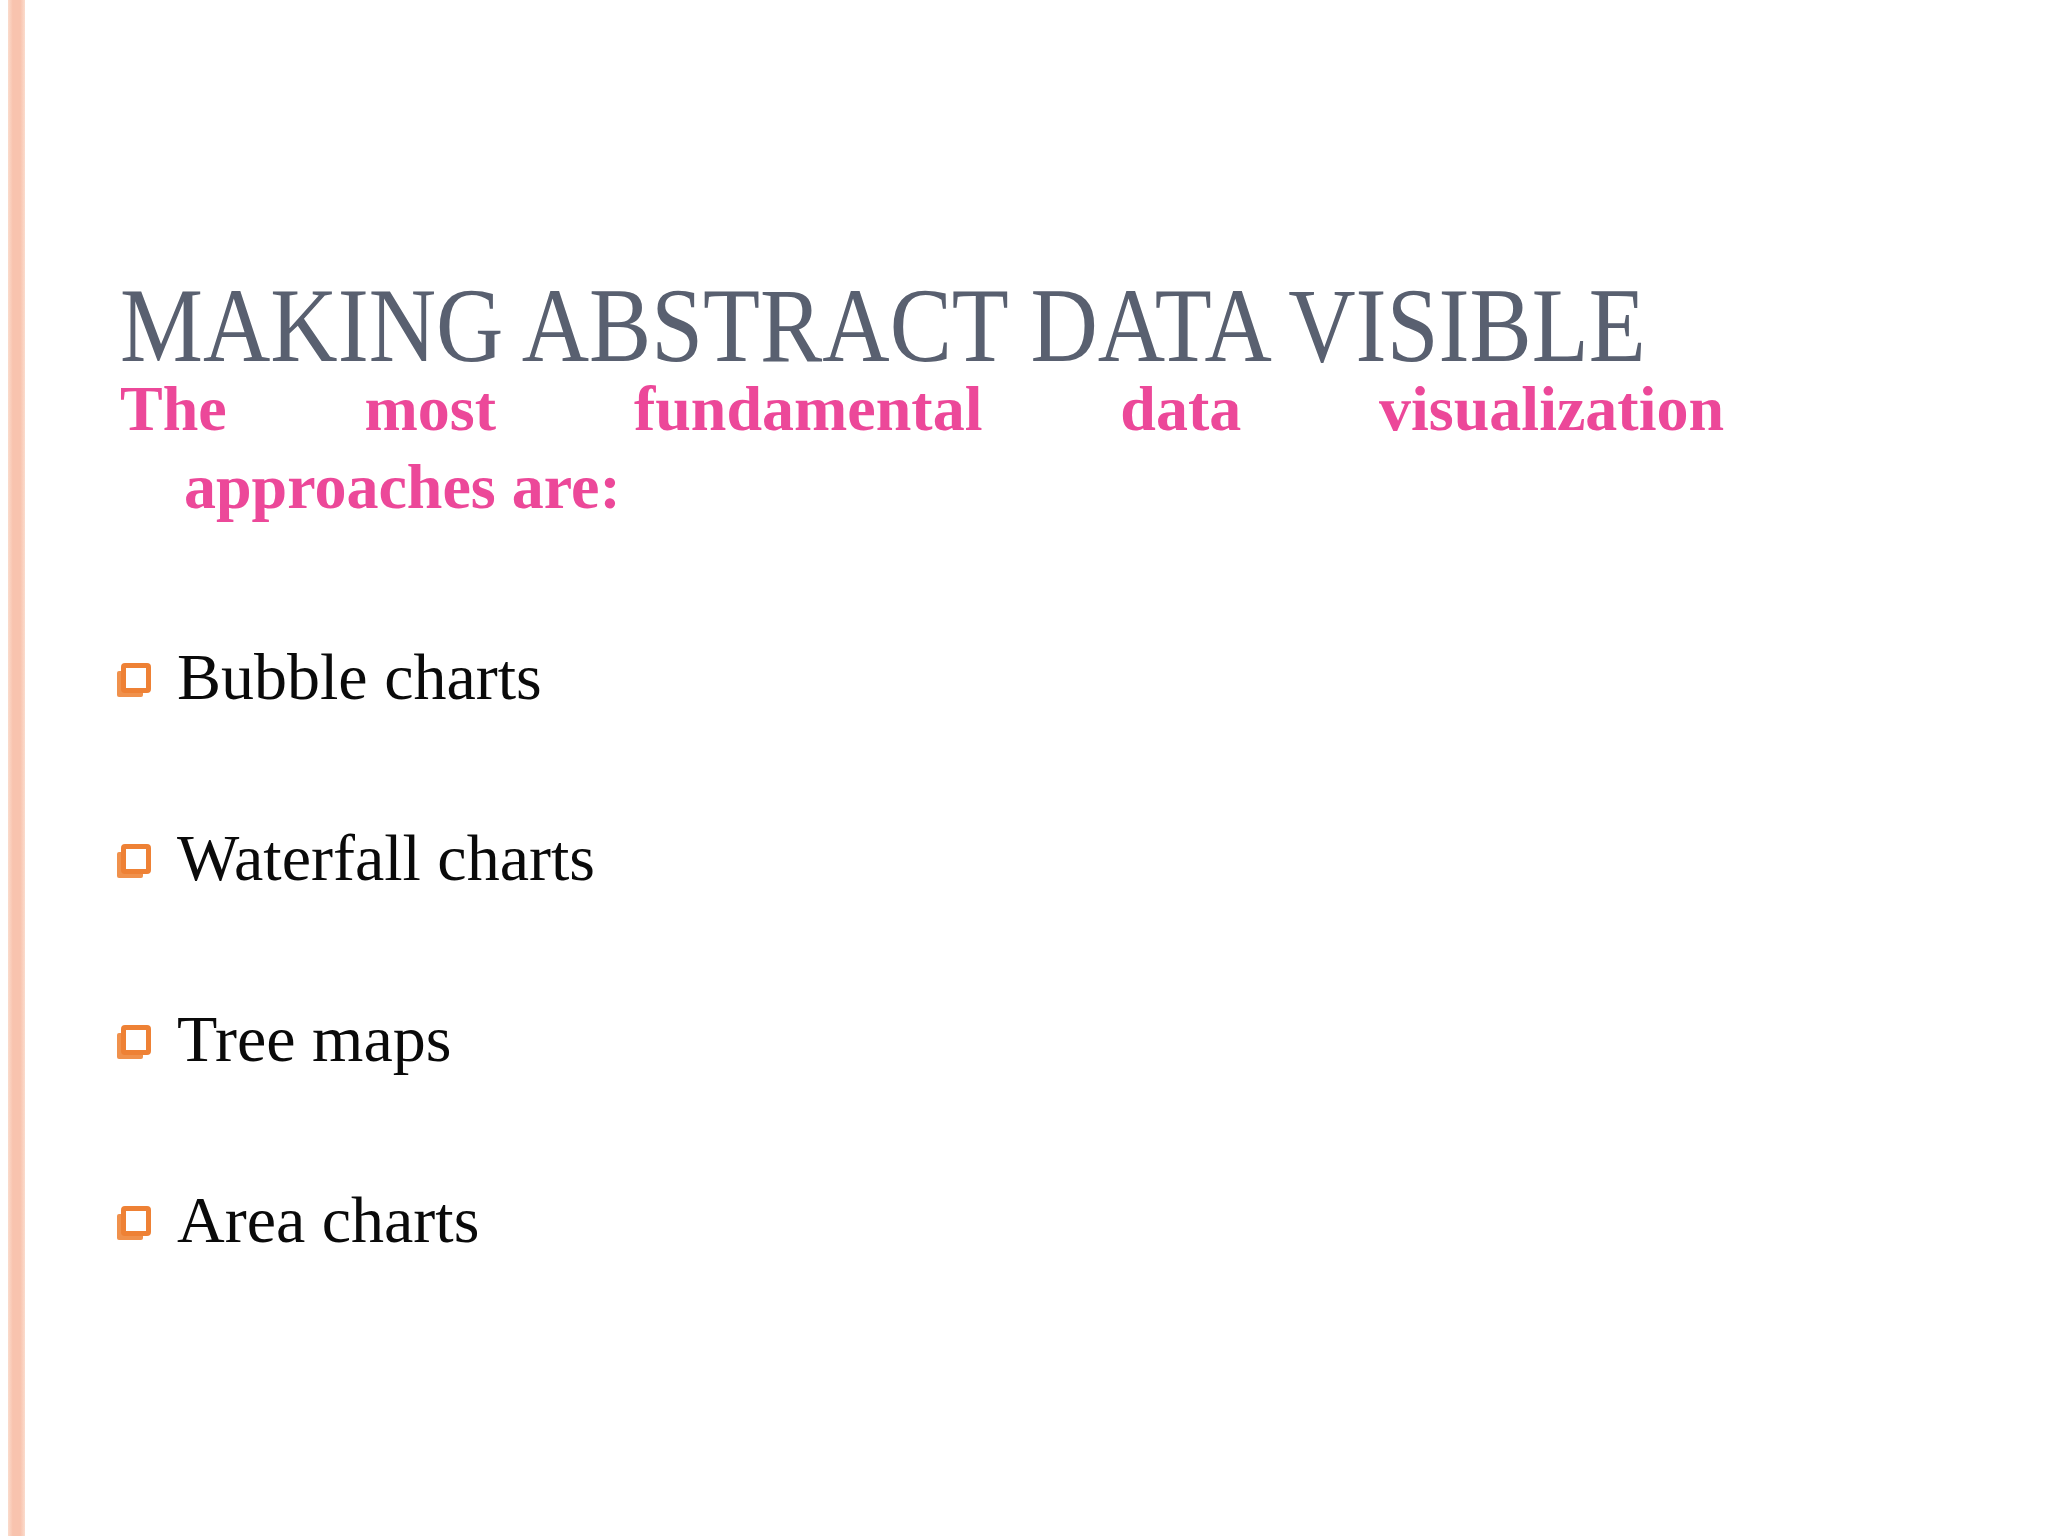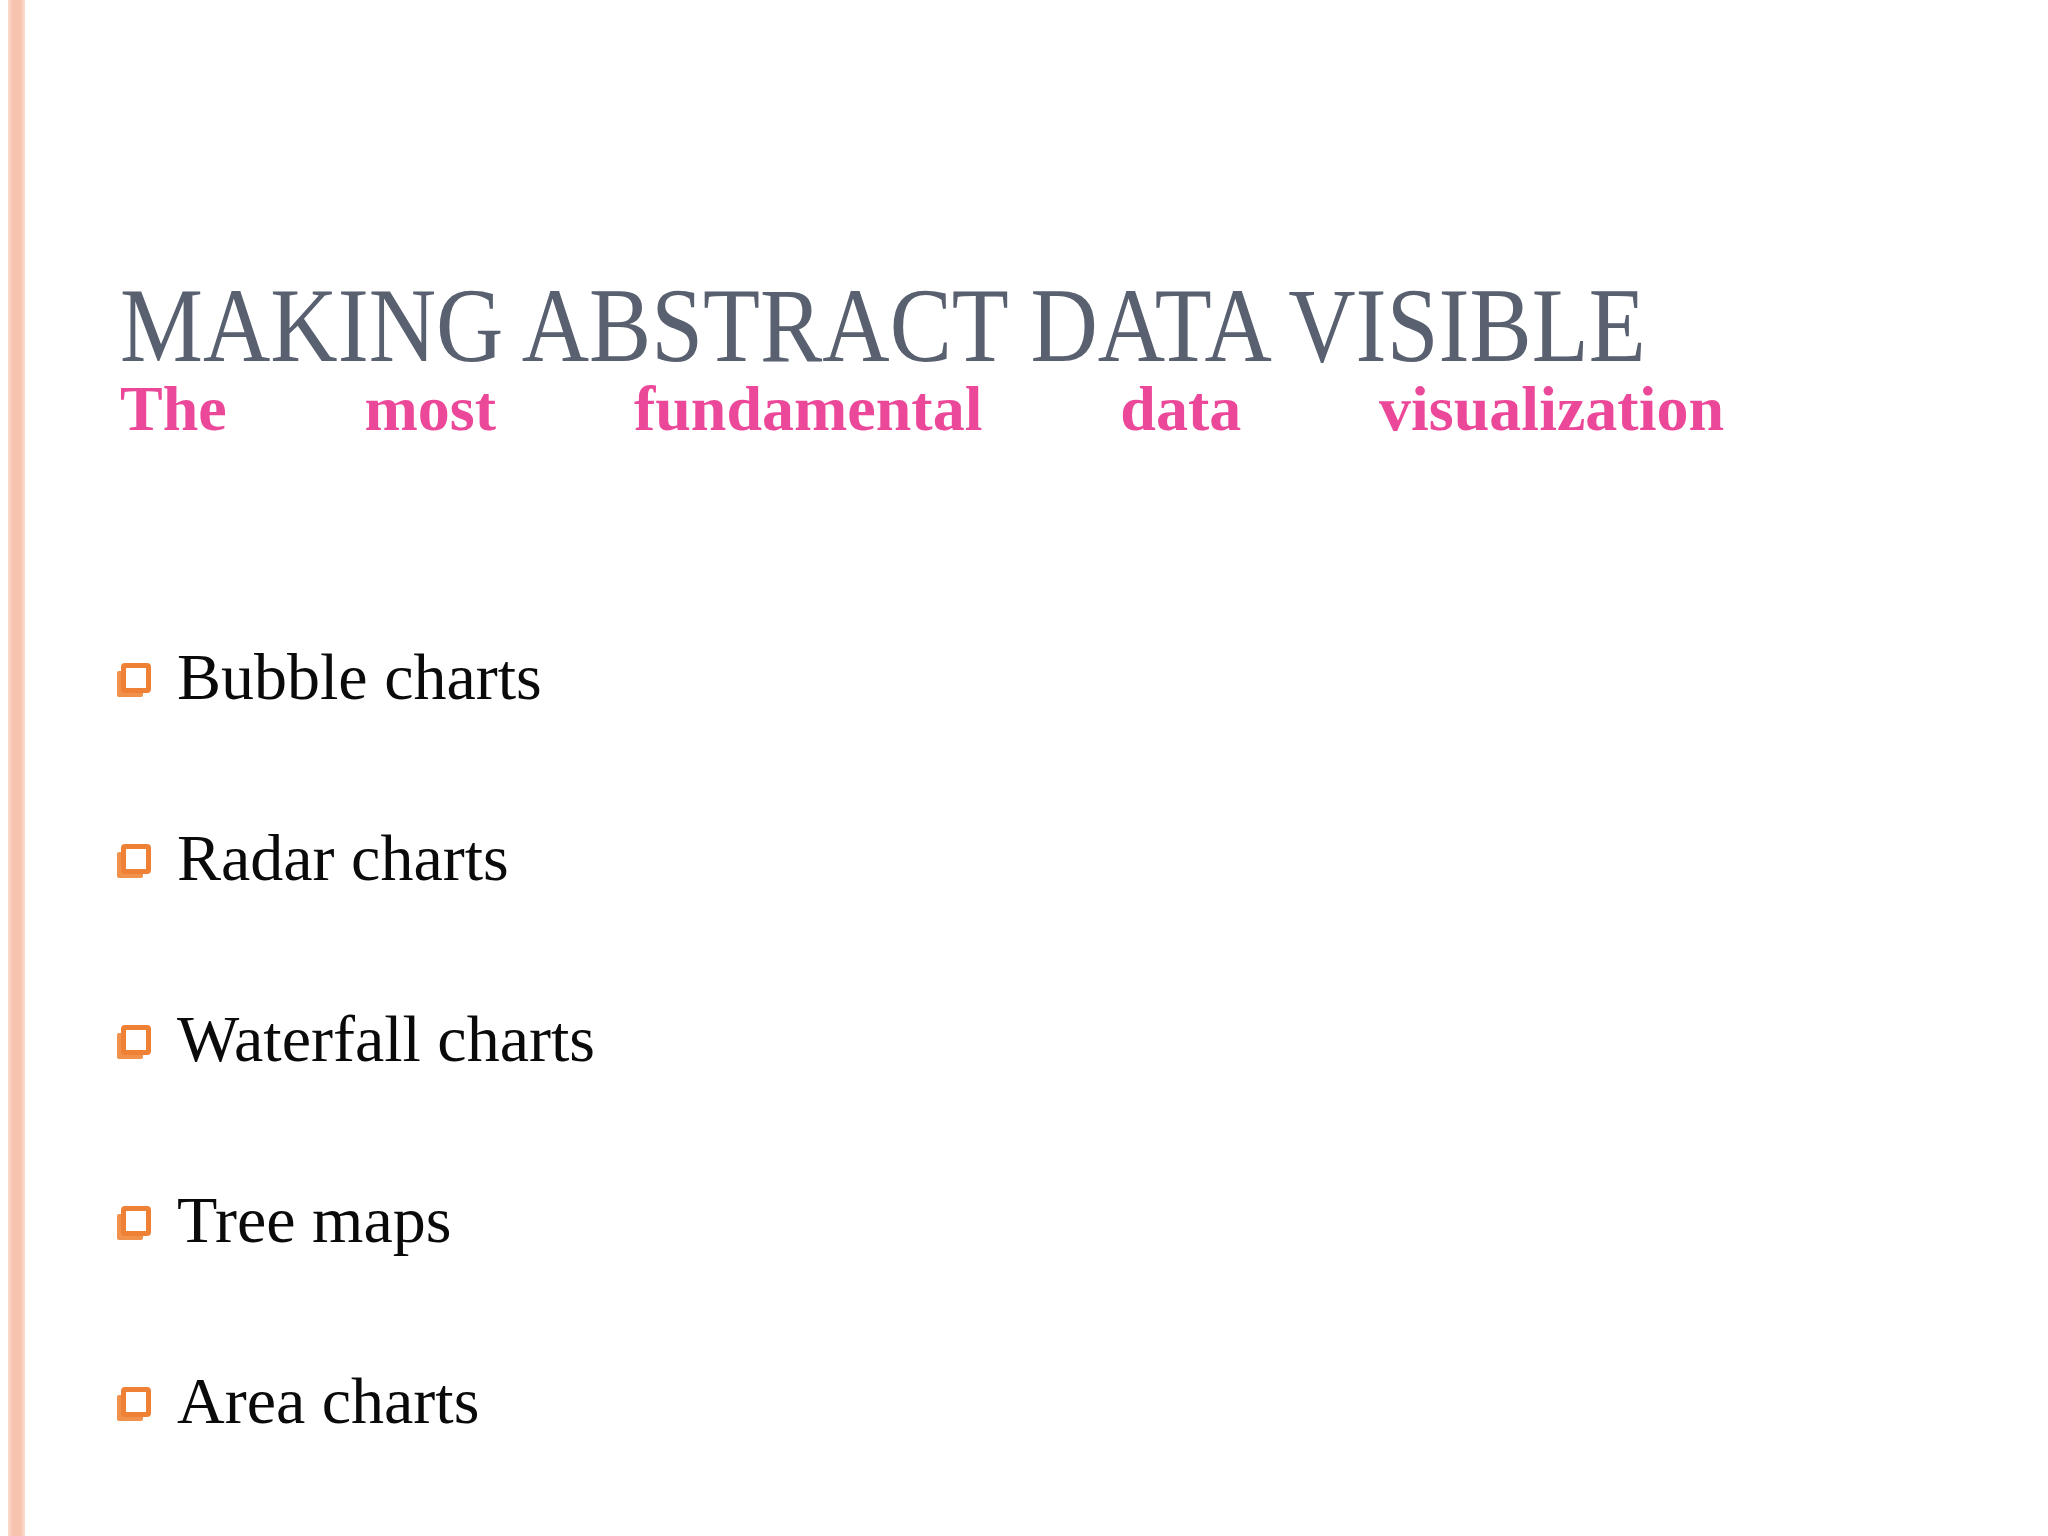--- a/index.html
+++ b/index.html
@@ -149,28 +149,26 @@
   <div class="stripe stripe-right-darkline"></div>
   <div class="stripe stripe-right-seam"></div>
   <div class="stripe stripe-right-farband"></div>
 
   <h1 class="title">
     <span class="squeeze">MAKING ABSTRACT DATA VISIBLE</span>
   </h1>
 
   <div class="intro">
     <div class="intro-line1">The most fundamental data visualization</div>
+    <div class="intro-line2">approaches are:</div>
   </div>
 
   <ul class="bullet-list">
     <li class="bullet-item">
       <span class="square-bullet"></span><span>Bubble charts</span>
-    </li>
-    <li class="bullet-item">
-      <span class="square-bullet"></span><span>Radar charts</span>
     </li>
     <li class="bullet-item">
       <span class="square-bullet"></span><span>Waterfall charts</span>
     </li>
     <li class="bullet-item">
       <span class="square-bullet"></span><span>Tree maps</span>
     </li>
     <li class="bullet-item">
       <span class="square-bullet"></span><span>Area charts</span>
     </li>

